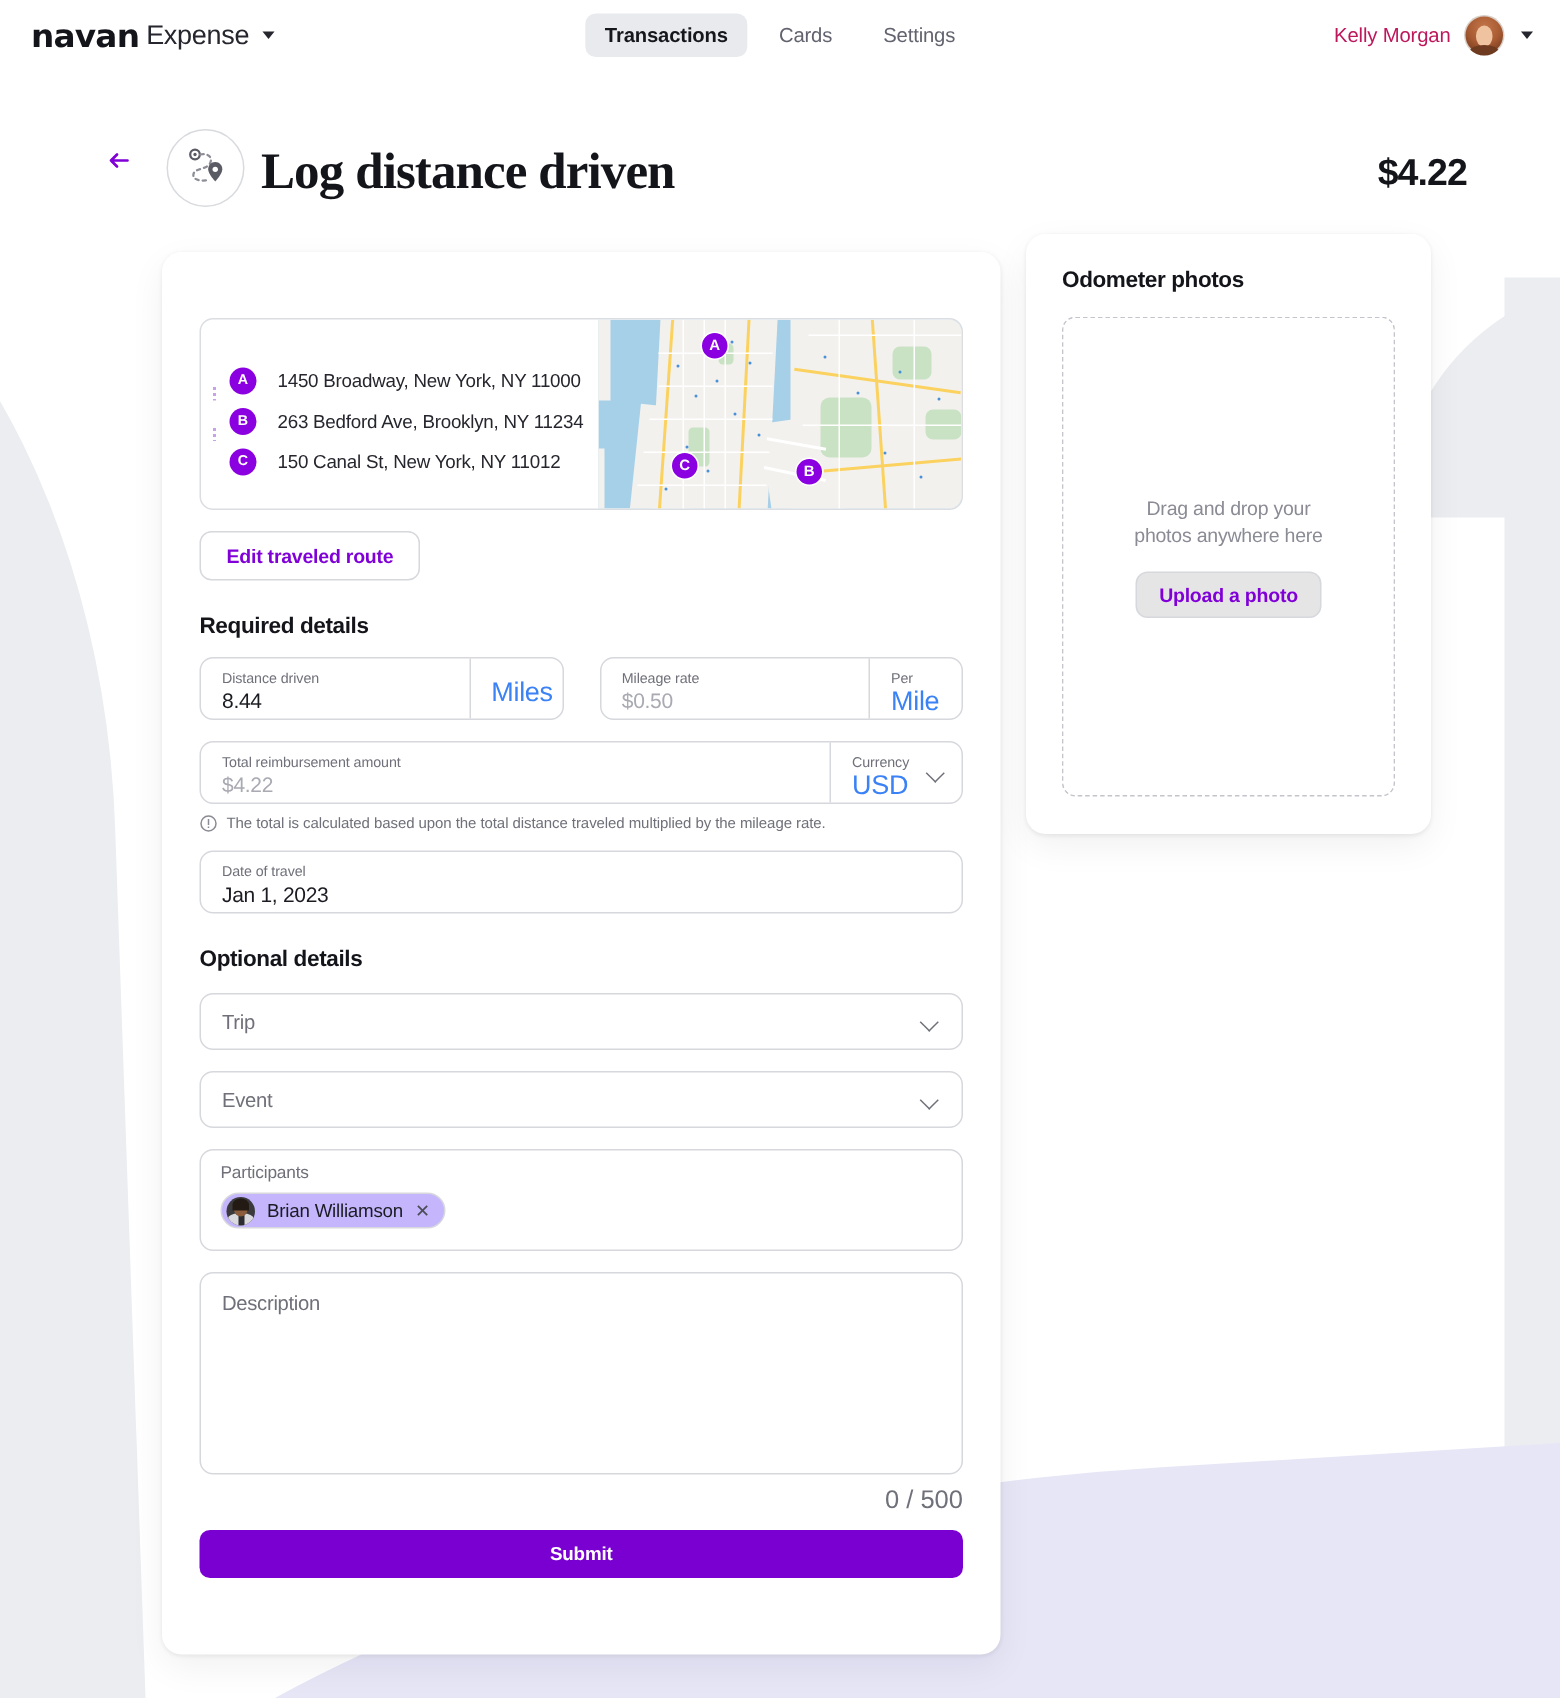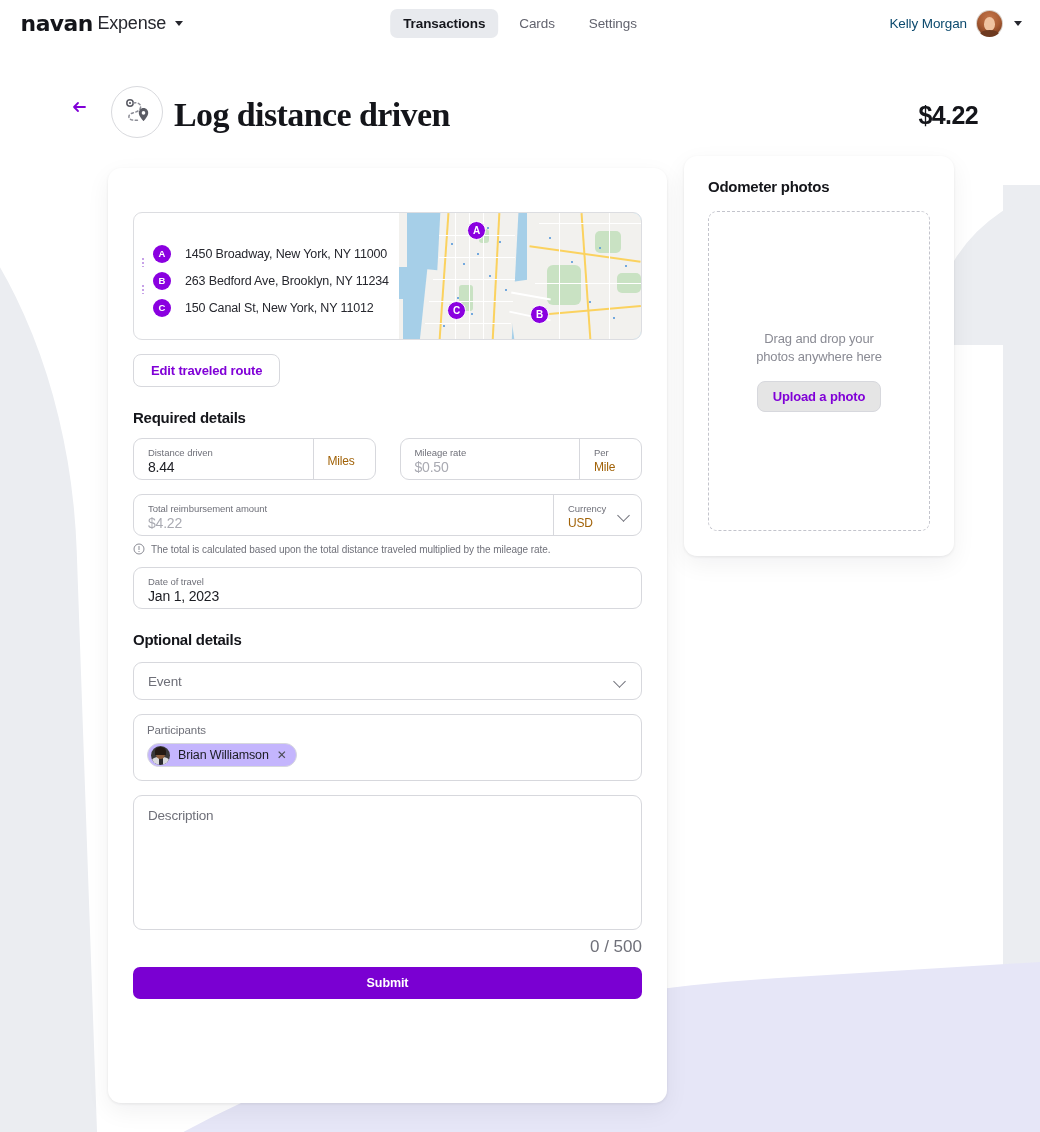--- a/index.html
+++ b/index.html
@@ -64,21 +64,21 @@
     display: flex; align-items: center; gap: 8px;
   }
   .nav-item {
     font-size: 13.5px; color: #62636e; padding: 7px 13px; border-radius: 7px;
     letter-spacing: -0.1px; white-space: nowrap;
   }
   .nav-item.active { background: #e8eaee; color: #16171d; font-weight: 700; }
   .nav-right {
     position: absolute; right: 18px; display: flex; align-items: center; gap: 9px;
   }
-  .user-name { font-size: 13.5px; color: #0c4a6e; letter-spacing: -0.1px; }
+  .user-name { font-size: 13.5px; color: #be185d; letter-spacing: -0.1px; }
   .avatar-top {
     width: 27px; height: 27px; border-radius: 50%; overflow: hidden;
     background: #d8cfc7; position: relative; flex: none;
   }
   .avatar-top .hair {
     position:absolute; left:1px; top:1px; width:25px; height:25px; border-radius:50%;
     background: radial-gradient(circle at 50% 30%, #c4764a 0%, #a95c33 48%, #8a4726 72%, #7a3f22 100%);
   }
   .avatar-top .face {
     position:absolute; left:8px; top:7px; width:11px; height:14px; border-radius:50% 50% 46% 46%;
@@ -186,21 +186,21 @@
   }
   .fld-main { flex: 1; padding: 5px 14px 0 14px; display: flex; flex-direction: column; justify-content: center; }
   .fld-lbl { font-size: 9.5px; color: #6f7079; letter-spacing: -0.05px; line-height: 12px; }
   .fld-val { font-size: 14px; color: #1b1c22; letter-spacing: -0.2px; line-height: 17px; }
   .fld-val.ph { color: #a9aab2; }
   .fld-suffix {
     border-left: 1px solid #d7d8dd; width: 62px; display: flex;
     flex-direction: column; justify-content: center; padding: 5px 0 0 14px;
   }
   .fld-suffix.wide { width: 88px; }
-  .fld-suffix .fld-val { font-size: 12px; color: #a16207; }
+  .fld-suffix .fld-val { font-size: 18px; color: #3b82f6; }
   .row2 { display: flex; gap: 24px; margin-top: 12px; }
   .row2 > * { flex: 1; }
 
   .hint {
     display: flex; align-items: center; gap: 6px; margin-top: 7px;
     font-size: 10px; color: #6f7079; letter-spacing: -0.05px;
   }
 
   .select-fld {
     margin-top: 14px; height: 38px; border: 1px solid #d7d8dd; border-radius: 9px;
@@ -466,20 +466,24 @@
     <div class="fld" style="margin-top:12px;">
       <div class="fld-main">
         <span class="fld-lbl">Date of travel</span>
         <span class="fld-val">Jan 1, 2023</span>
       </div>
     </div>
 
     
     <div class="section-h mt22">Optional details</div>
 
+    <div class="select-fld">
+      <span class="sel-lbl">Trip</span>
+      <span class="chev"></span>
+    </div>
 
     <div class="select-fld">
       <span class="sel-lbl">Event</span>
       <span class="chev"></span>
     </div>
 
     <div class="participants">
       <div class="p-lbl">Participants</div>
       <div class="chip">
         <span class="chip-av">

